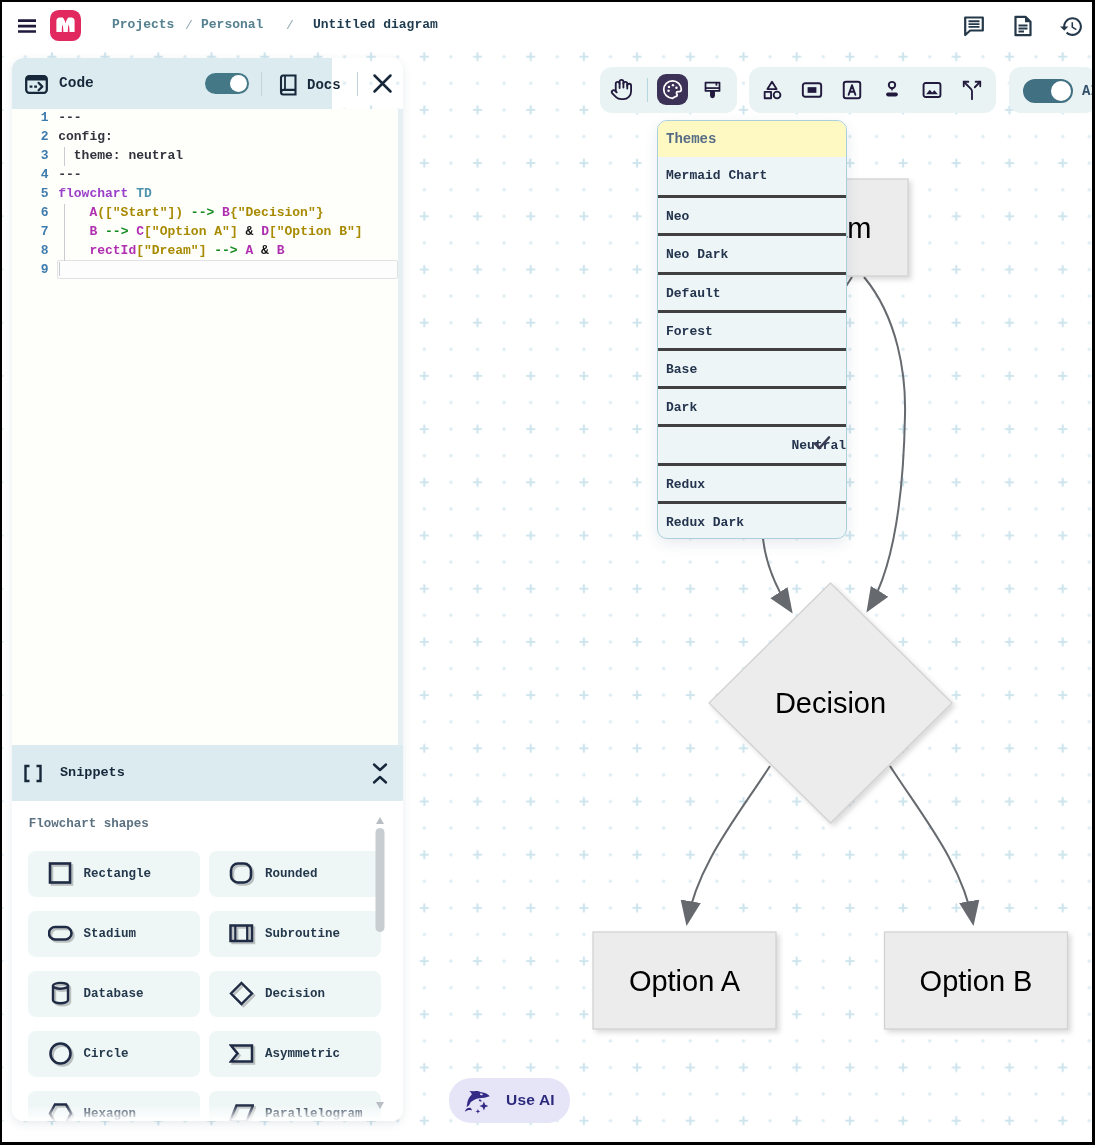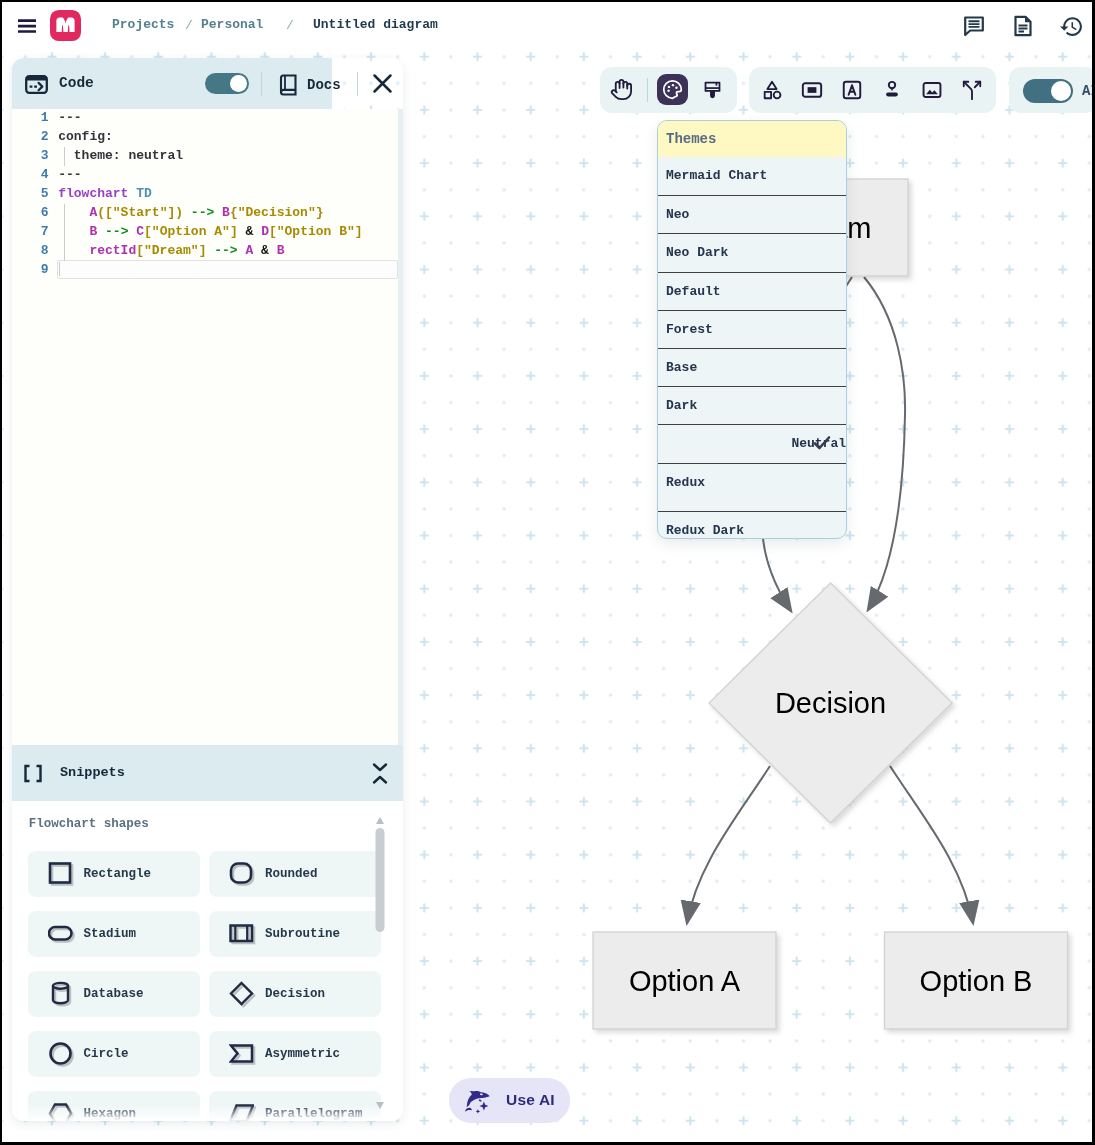--- a/index.html
+++ b/index.html
@@ -39,21 +39,21 @@
   .cardlbl{position:absolute;left:56px;top:0;height:46px;line-height:46px;font-family:"Liberation Mono",monospace;font-size:12.5px;
            font-weight:600;color:#24384c;}
   .cardico{position:absolute;left:20px;top:10px;filter:drop-shadow(2px 2.5px 0.5px rgba(0,0,0,.22));}
   
   .tgroup{position:absolute;top:67px;height:46px;background:#e9f3f4;border-radius:12px;z-index:5;}
   
   #dd{position:absolute;left:657px;top:120px;width:190px;height:419px;z-index:10;
       background:#edf5f6;border:1px solid #abcfdd;border-radius:10px;overflow:hidden;
       box-shadow:0 5px 14px rgba(30,60,90,.10);box-sizing:border-box;}
   .dditem{position:absolute;left:0;width:188px;height:38.2px;line-height:38.2px;
-          border-top:1px solid #404040;font-family:"Liberation Mono",monospace;font-size:13px;font-weight:700;color:#24344e;
+          border-top:3px solid #404040;font-family:"Liberation Mono",monospace;font-size:13px;font-weight:700;color:#24344e;
           padding-left:8px;box-sizing:border-box;}
   
   #useai{position:absolute;left:449px;top:1078px;width:121px;height:45px;border-radius:22px;
          background:#e6e5f8;z-index:5;}
 </style>
 </head>
 <body>
 
 <svg class="abs" style="left:0;top:52px;z-index:0" width="1095" height="1093">
   <defs>
@@ -186,21 +186,21 @@
               box-sizing:border-box;">Themes</div>
   <div class="dditem" style="top:36px;border-top:none;">Mermaid Chart</div>
   <div class="dditem" style="top:74.2px;">Neo</div>
   <div class="dditem" style="top:112.4px;">Neo Dark</div>
   <div class="dditem" style="top:150.6px;">Default</div>
   <div class="dditem" style="top:188.8px;">Forest</div>
   <div class="dditem" style="top:265.2px;">Dark</div>
   <div class="dditem" style="top:227px;">Base</div>
   <div class="dditem" style="top:303.4px;text-align:right;">Neutral</div>
   <div class="dditem" style="top:341.6px;">Redux</div>
-  <div class="dditem" style="top:379.8px;margin-top:10px;">Redux Dark</div>
+  <div class="dditem" style="top:379.8px;">Redux Dark</div>
   <svg class="abs" style="left:155px;top:314px;" width="18" height="16" viewBox="0 0 18 16">
     <path d="M2 8.5 L6.5 13 L16 2.5" stroke="#3b3b52" stroke-width="2.6" fill="none" stroke-linecap="round" stroke-linejoin="round"></path>
   </svg>
 </div>
 
 <div id="useai">
   <svg class="abs" style="left:15px;top:9px;" width="28" height="28" viewBox="0 0 28 28">
     <g fill="#322a85">
       <path d="M25.8 9.2 C24 7.2 21 5.6 17.5 5.3 L16.8 5.25 C15 3.9 12 3.6 10.2 4.3
         L5.2 4.0 C6.8 5.0 7.6 6.2 7.8 7.6 C5.2 9.8 3.4 13.6 3.0 17.5 L2.6 20.3

